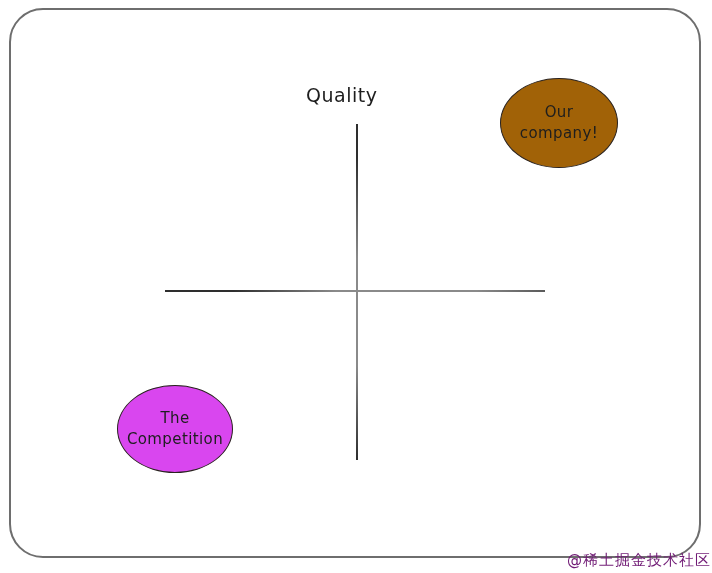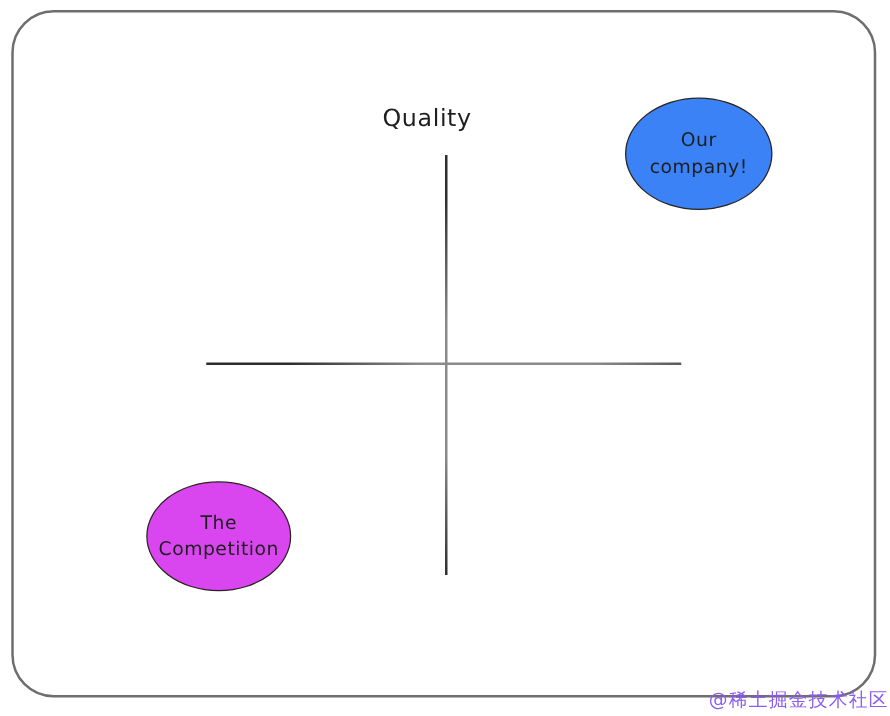--- a/index.html
+++ b/index.html
@@ -103,25 +103,25 @@
 <div class="canvas">
 
   <div class="frame"></div>
 
   <div class="axis-v"></div>
   <div class="axis-h"></div>
 
   <div class="axis-label y">Quality</div>
 
 
-  <div class="node our-company" style="background-color: #3b82f6;">
+  <div class="node our-company" style="background-color: #a16207;">
     <span class="node-label">Our
 company!</span>
   </div>
 
   <div class="node competition" style="background-color: #d946ef;">
     <span class="node-label">The
 Competition</span>
   </div>
 
-  <div class="watermark" style="color: #8b5cf6; text-align: center;">@稀土掘金技术社区</div>
+  <div class="watermark" style="color: #701a75; text-align: center;">@稀土掘金技术社区</div>
 
 </div>
 
 </body></html>

